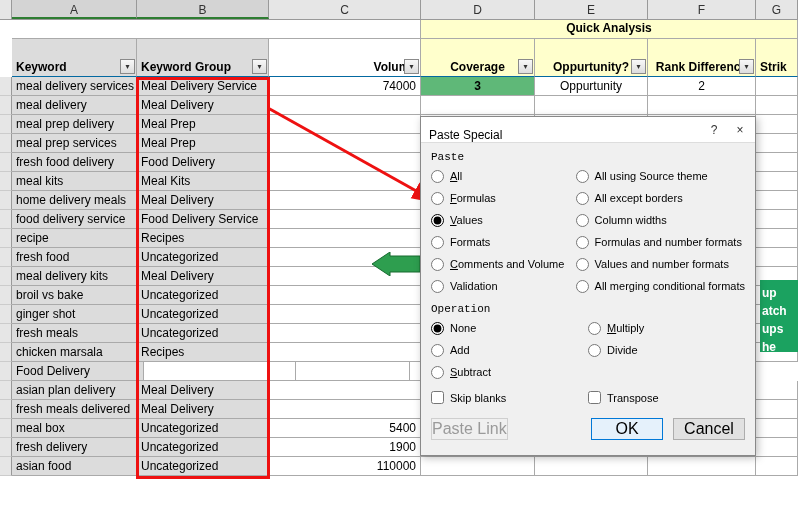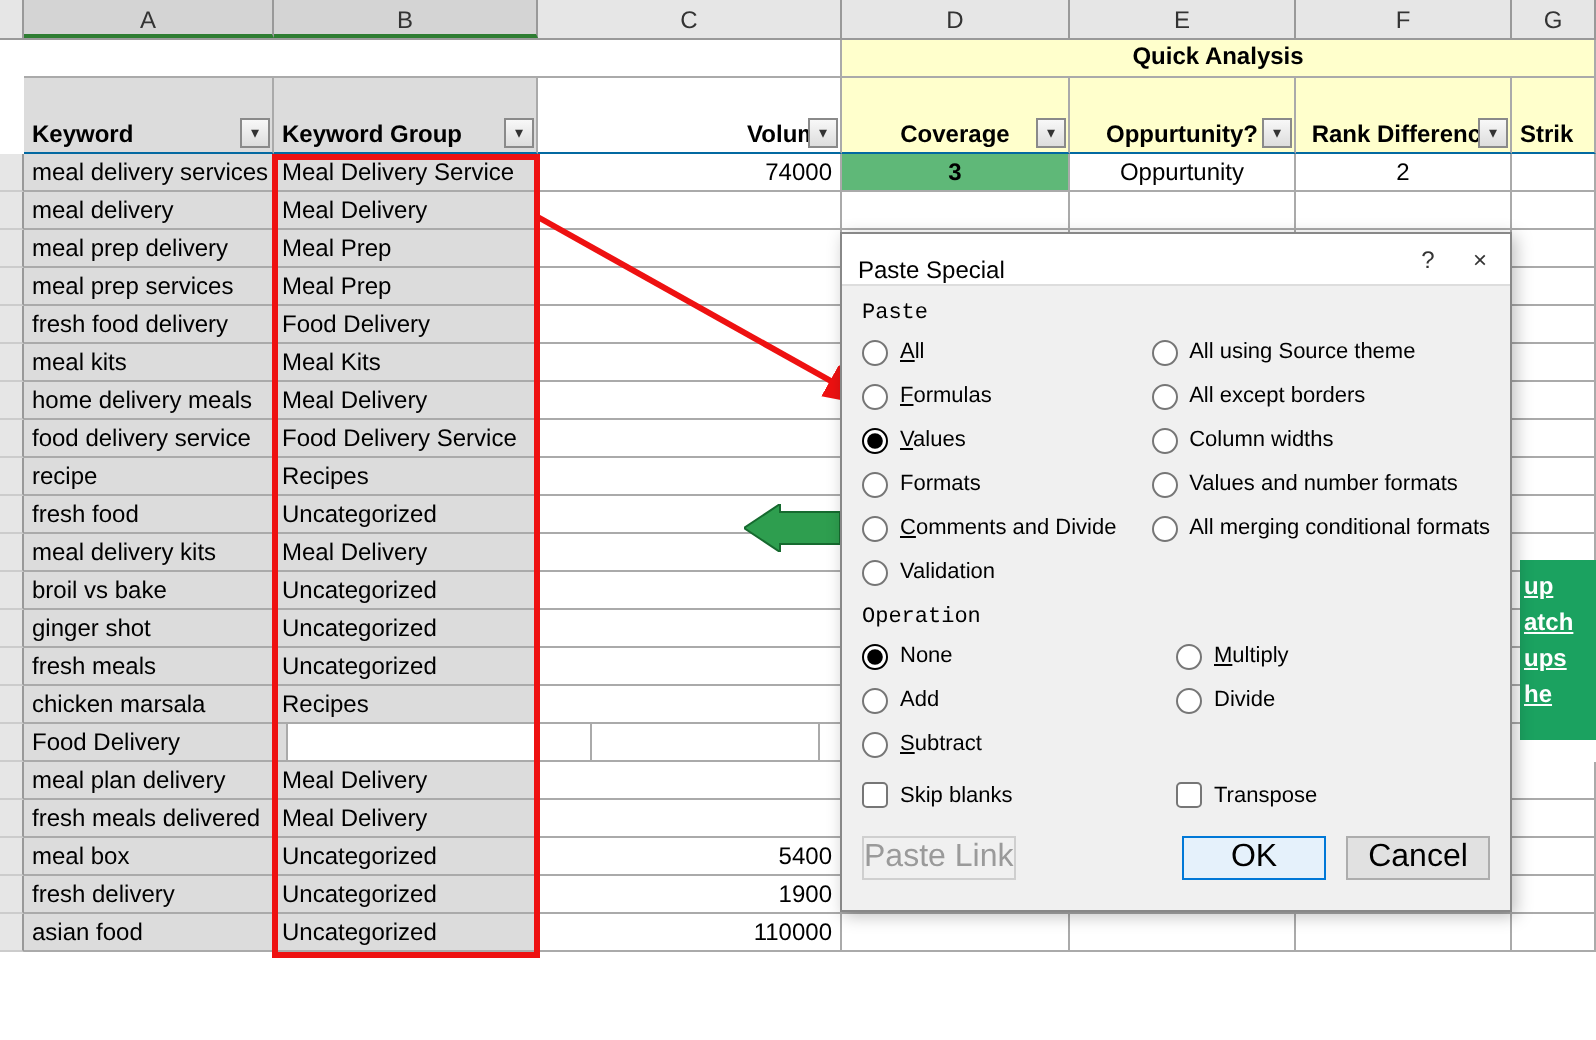--- a/index.html
+++ b/index.html
@@ -43,21 +43,21 @@
   .radio-item { display: flex; align-items: center; gap: 6px; height: 18px; }
   .radio-item input { accent-color: #000; }
   .radio-item label { white-space: nowrap; }
   .checkrow { display: flex; margin-top: 10px; align-items: center; }
   .checkrow .half { flex: 1; display: flex; align-items: center; gap: 6px; }
   .dlg-buttons { display: flex; gap: 10px; justify-content: flex-end; margin-top: 14px; }
   .dlg-btn { min-width: 72px; height: 22px; border: 1px solid #adadad; background: #e1e1e1; font-size: 16px; line-height: 20px; text-align: center; cursor: pointer; }
   .dlg-btn.primary { background: #e5f1fb; border: 1px solid #0078d7; text-align: center; }
   .dlg-btn.disabled { color: #9a9a9a; background: #f0f0f0; border: 1px solid #cfcfcf; cursor: default; }
   .underline-first::first-letter { text-decoration: underline; }
-  .greenPanel { position: absolute; right: 0; top: 280px; width: 38px; height: 90px; background: #1ba260; color: #fff; font-weight: 600; font-size: 12px; padding: 4px 2px; line-height: 18px; text-align: left; z-index: 10; text-decoration: underline; }
+  .greenPanel { position: absolute; right: 0; top: 280px; width: 38px; height: 72px; background: #1ba260; color: #fff; font-weight: 600; font-size: 12px; padding: 4px 2px; line-height: 18px; text-align: left; z-index: 10; }
   .quickAnalysis { position: absolute; left: 12px; top: 20px; width: 786px; height: 19px; display: flex; }
   .quickAnalysis .qa-left { width: 409px; border-right: 1px solid #aaa; border-bottom: 1px solid #aaa; }
   .quickAnalysis .qa-main { flex: 1; background: #ffffcc; border-right: 1px solid #aaa; border-bottom: 1px solid #aaa; text-align: center; font-weight: 600; line-height: 17px; }
   .header2 { position: absolute; left: 12px; top: 39px; width: 786px; height: 38px; display: flex; }
   .header2 .hc { border-right: 1px solid #aaa; border-bottom: 1px solid #0369a1; position: relative; display: flex; align-items: flex-end; padding: 0 4px 2px 4px; }
   .header2 .hc .lbl { font-weight: 700; line-height: 14px; }
   .header2 .hc .filterbtn { bottom: 2px; top: auto; }
   .header2 .yellowBand { background: #ffffcc; }
   .header2 .hc.sel { background: #dcdcdc; }
   .datarows { position: absolute; left: 0; top: 77px; width: 798px; }
@@ -270,21 +270,21 @@
         <div class="rowhead"></div>
         <div class="cell wB selCol">Food Delivery</div>
         <div class="cell wC rt"></div>
         <div class="cell wD ctr "></div>
         <div class="cell wE ctr"></div>
         <div class="cell wF ctr"></div>
         <div class="cell wG"></div>
       </div>
       <div class="row">
         <div class="rowhead"></div>
-        <div class="cell wA selCol">meal plan delivery</div>
+        <div class="cell wA selCol">asian plan delivery</div>
         <div class="cell wB selCol">Meal Delivery</div>
         <div class="cell wC rt"></div>
         <div class="cell wD ctr "></div>
         <div class="cell wE ctr"></div>
         <div class="cell wF ctr"></div>
         <div class="cell wG"></div>
       </div>
       <div class="row">
         <div class="rowhead"></div>
         <div class="cell wA selCol">fresh meals delivered</div>
@@ -380,39 +380,43 @@
           <div class="radio-item">
               <input type="radio" name="p" checked="" style="">
               <label class="underline-first">Values</label>
             </div>
           <div class="radio-item">
               <input type="radio" name="p" style="">
               <label>Formats</label>
             </div>
           <div class="radio-item">
               <input type="radio" name="p" style="">
-              <label class="underline-first">Comments and Divide</label>
+              <label class="underline-first">Comments and Volume</label>
             </div>
           <div class="radio-item">
               <input type="radio" name="p" style="">
               <label>Validation</label>
             </div>
         </div>
         <div class="radio-col">
           <div class="radio-item">
               <input type="radio" name="p" style="">
               <label>All using Source theme</label>
             </div>
           <div class="radio-item">
               <input type="radio" name="p" style="">
               <label>All except borders</label>
             </div>
           <div class="radio-item">
               <input type="radio" name="p" style="">
               <label>Column widths</label>
+            </div>
+          <div class="radio-item">
+              <input type="radio" name="p" style="">
+              <label>Formulas and number formats</label>
             </div>
           <div class="radio-item">
               <input type="radio" name="p" style="">
               <label>Values and number formats</label>
             </div>
           <div class="radio-item">
               <input type="radio" name="p" style="">
               <label>All merging conditional formats</label>
             </div>
         </div>

